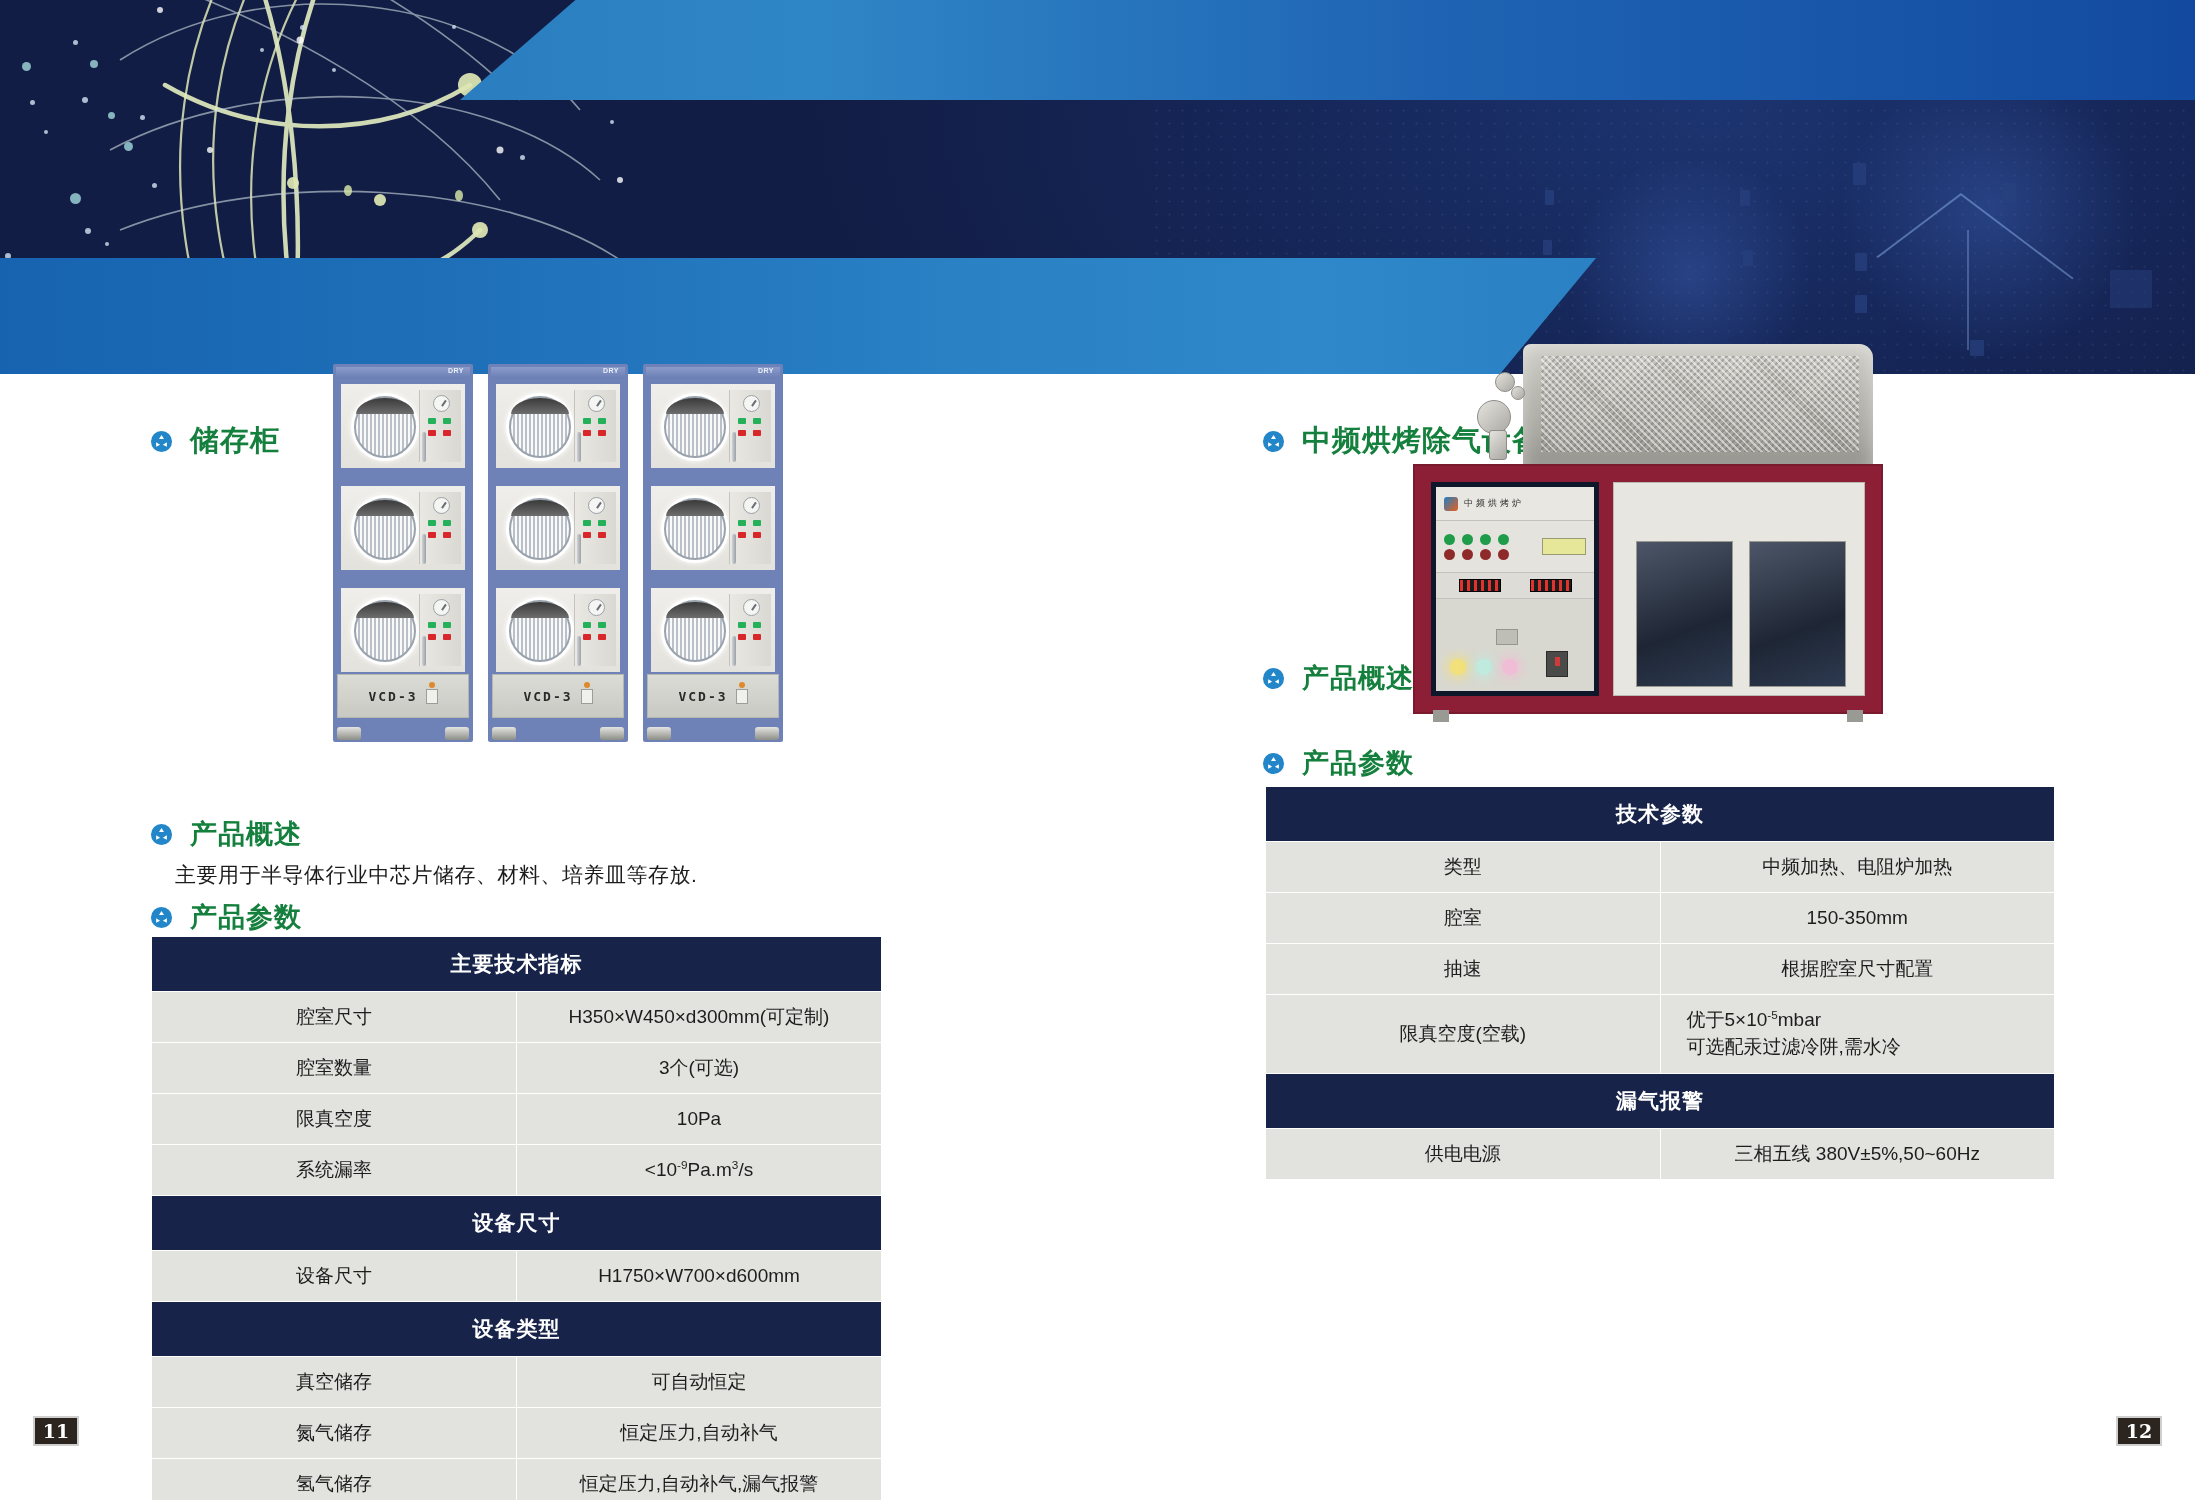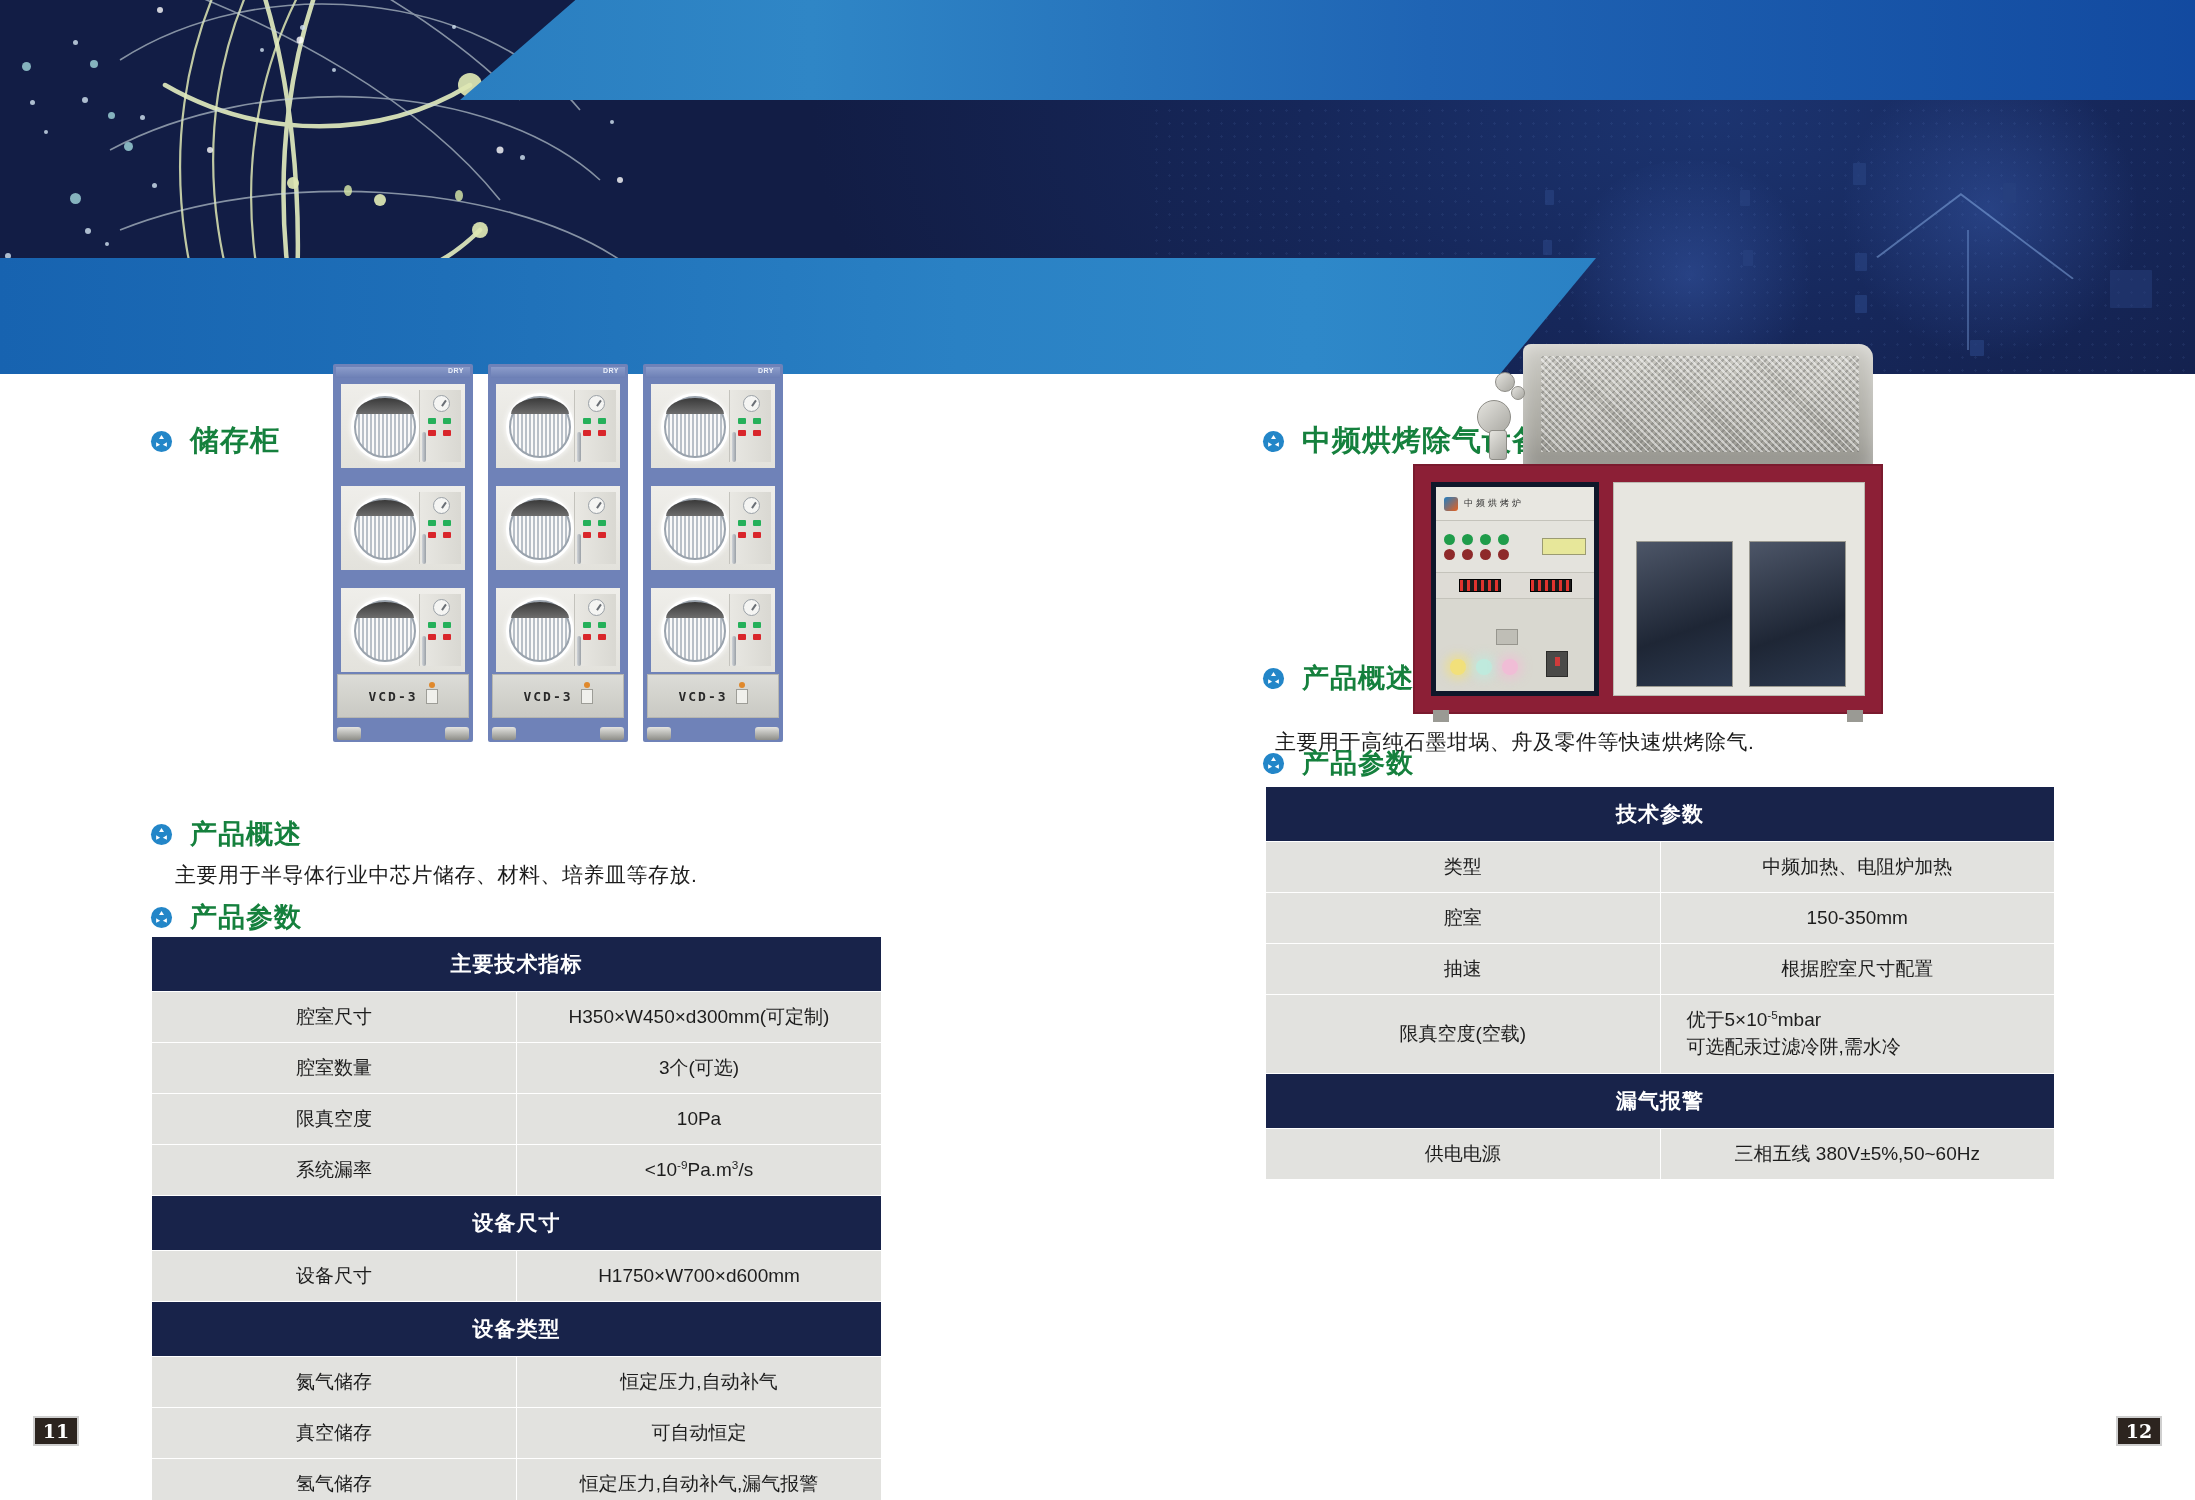--- a/index.html
+++ b/index.html
@@ -518,26 +518,26 @@
         </tr>
         <tr class="row">
           <td class="k">设备尺寸</td>
           <td class="v">H1750×W700×d600mm</td>
         </tr>
 
         <tr class="th-band">
           <td colspan="2">设备类型</td>
         </tr>
         <tr class="row">
+          <td class="k">真空储存</td>
+          <td class="v">可自动恒定</td>
+        </tr>
+        <tr class="row">
           <td class="k">氮气储存</td>
           <td class="v">恒定压力,自动补气</td>
-        </tr>
-        <tr class="row">
-          <td class="k">真空储存</td>
-          <td class="v">可自动恒定</td>
         </tr>
         <tr class="row">
           <td class="k">氢气储存</td>
           <td class="v">恒定压力,自动补气,漏气报警</td>
         </tr>
       </tbody>
     </table>
   </div>
 
   <div class="col-right">
@@ -628,21 +628,20 @@
           <g fill="#ffffff">
             <path d="M12 5.2 L14.6 9.3 L9.4 9.3 Z"></path>
             <path d="M6.4 17.6 L6.4 12.8 L10.6 15.3 Z"></path>
             <path d="M17.6 17.6 L13.4 15.3 L17.6 12.8 Z"></path>
           </g>
           <circle cx="12" cy="12.6" r="1.9" fill="#2386c8"></circle>
         </svg>
       </span>
       <span class="sec-title">产品概述</span>
     </div>
-    <div class="body-text" style="position:absolute; left:178px; top:354px;">主要用于高纯石墨坩埚、舟及零件等快速烘烤除气.</div>
 
     <div class="sec-head" style="position:absolute; left:165px; top:371px;">
       <span class="bullet">
         <svg class="bullet-icon" viewBox="0 0 24 24">
           <circle cx="12" cy="12" r="11" fill="#2386c8"></circle>
           <g fill="#ffffff">
             <path d="M12 5.2 L14.6 9.3 L9.4 9.3 Z"></path>
             <path d="M6.4 17.6 L6.4 12.8 L10.6 15.3 Z"></path>
             <path d="M17.6 17.6 L13.4 15.3 L17.6 12.8 Z"></path>
           </g>

